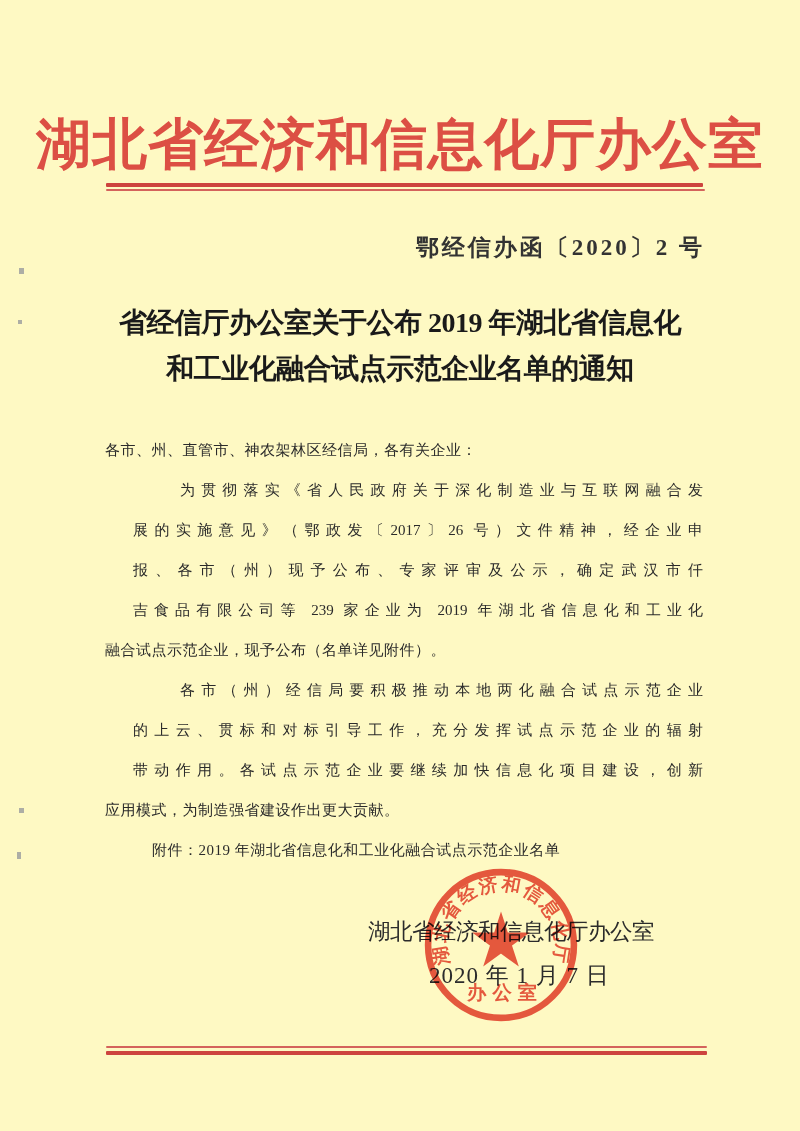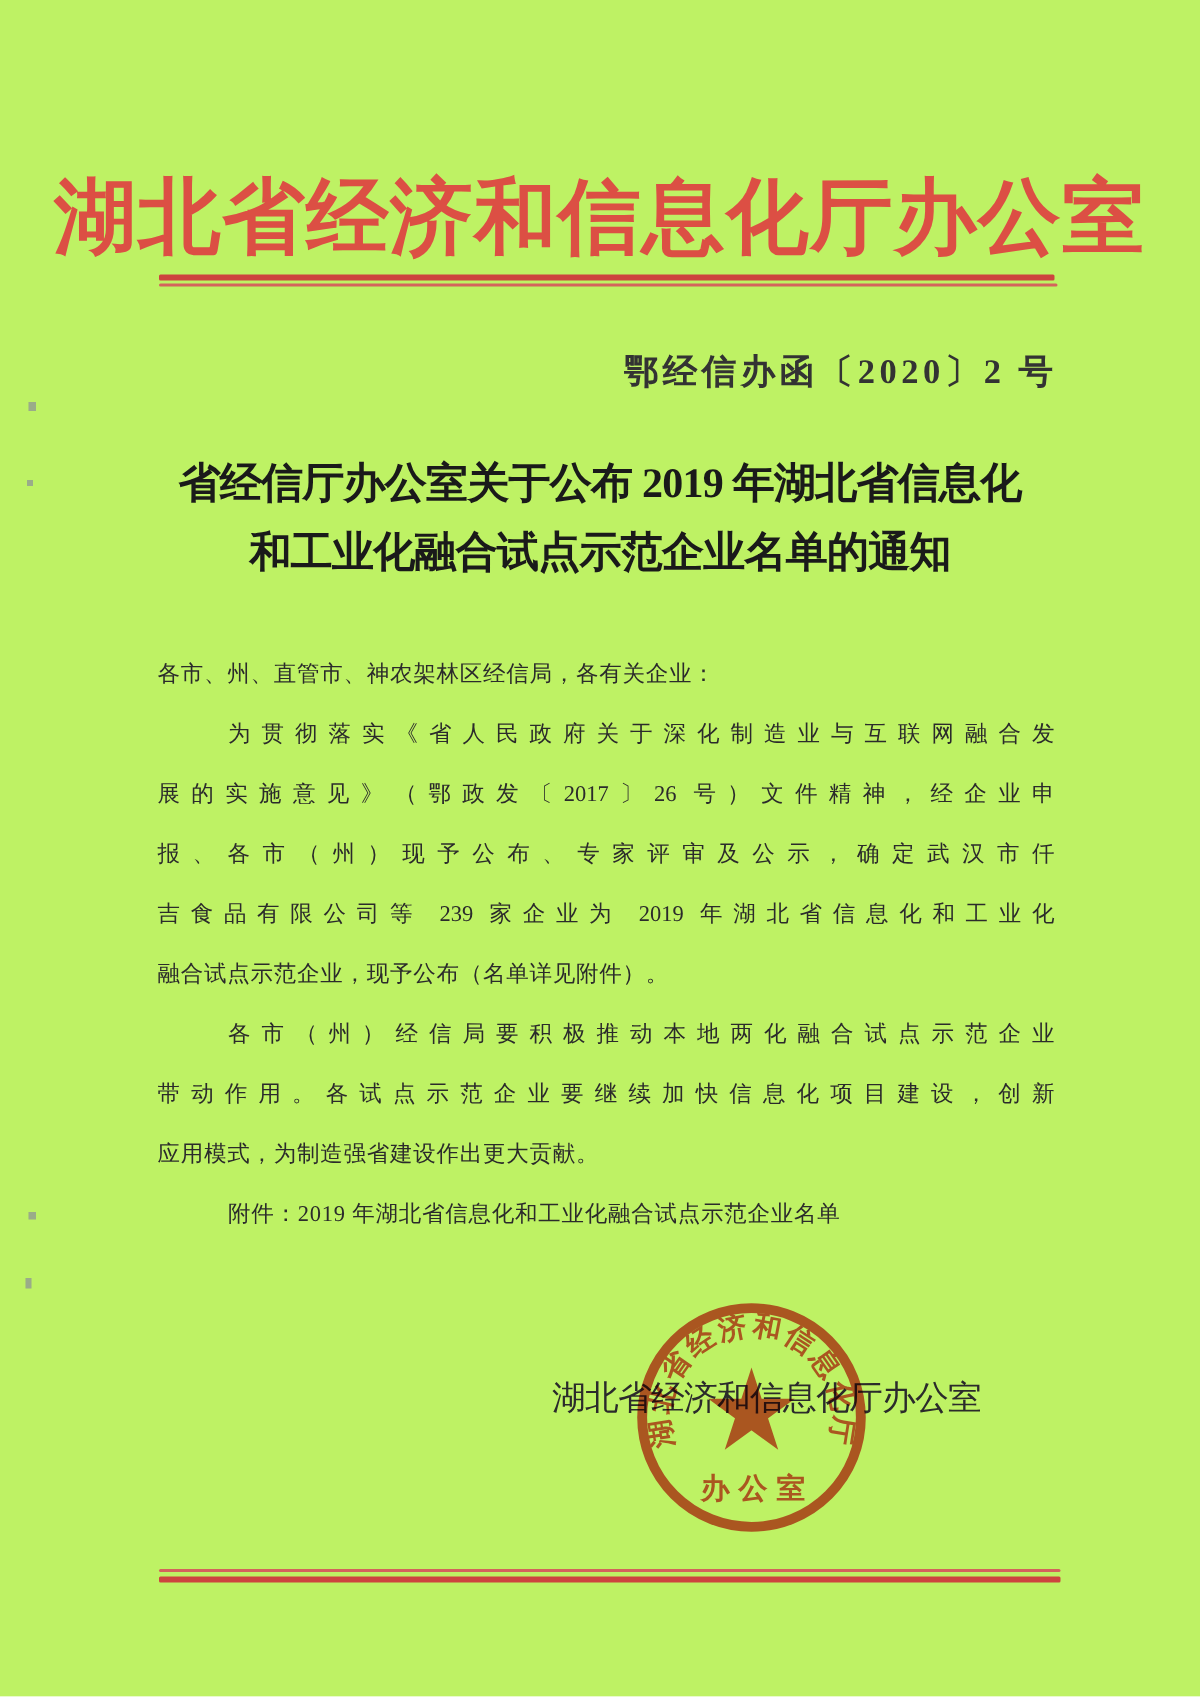--- a/index.html
+++ b/index.html
@@ -1,19 +1,19 @@
 <!DOCTYPE html>
 <html><head>
 <meta charset="utf-8">
 <style>
   html,body{margin:0;padding:0;background:#ffffff;}
   #page{
     position:relative;
     width:800px;height:1131px;
-    background:#bef264;
+    background:#fef9c3;
     overflow:hidden;
     font-family:"Liberation Serif","DejaVu Serif",serif;
     color:#222;
   }
   
   .letterhead{
     position:absolute;left:0;top:108px;width:800px;
     text-align:center;
     font-size:55px;font-weight:700;
     letter-spacing:1px;
@@ -46,20 +46,21 @@
   .bline{
     height:40px;line-height:40px;
     white-space:nowrap;
     letter-spacing:0.5px;
   }
   .bline.justify{
     white-space:normal;
     text-align:justify;
     text-align-last:justify;
     letter-spacing:0;
+    margin-left:28px;
   }
   .bline.indent{padding-left:47px;}
   
   .sig-org{
     position:absolute;left:368px;top:916px;
     font-size:22.5px;color:#2b2b2b;letter-spacing:-0.5px;white-space:nowrap;
   }
   .sig-date{
     position:absolute;left:429px;top:960px;
     font-size:23px;color:#2b2b2b;letter-spacing:1px;white-space:nowrap;
@@ -95,26 +96,28 @@
   </div>
 
   <div class="body-block">
     <div class="bline">各市、州、直管市、神农架林区经信局，各有关企业：</div>
     <div class="bline justify indent">为贯彻落实《省人民政府关于深化制造业与互联网融合发</div>
     <div class="bline justify">展的实施意见》（鄂政发〔2017〕26 号）文件精神，经企业申</div>
     <div class="bline justify">报、各市（州）现予公布、专家评审及公示，确定武汉市仟</div>
     <div class="bline justify">吉食品有限公司等 239 家企业为 2019 年湖北省信息化和工业化</div>
     <div class="bline">融合试点示范企业，现予公布（名单详见附件）。</div>
     <div class="bline justify indent">各市（州）经信局要积极推动本地两化融合试点示范企业</div>
+    <div class="bline justify">的上云、贯标和对标引导工作，充分发挥试点示范企业的辐射</div>
     <div class="bline justify">带动作用。各试点示范企业要继续加快信息化项目建设，创新</div>
     <div class="bline">应用模式，为制造强省建设作出更大贡献。</div>
     <div class="bline indent">附件：2019 年湖北省信息化和工业化融合试点示范企业名单</div>
   </div>
 
   <div class="sig-org">湖北省经济和信息化厅办公室</div>
+  <div class="sig-date">2020 年 1 月 7 日</div>
 
   <svg class="seal" viewBox="0 0 160 160">
     <circle cx="80" cy="80" r="72" fill="none" stroke="#e13f33" stroke-width="6.5"></circle>
     <path d="M 80 47 L 62.4 101.3 L 108.5 67.7 L 51.5 67.7 L 97.6 101.3 Z" fill="#e13f33" fill-rule="nonzero"></path>
     <defs>
       <path id="sealArc" d="M 29.26 98.47 A 54 54 0 1 1 130.74 98.47" fill="none"></path>
     </defs>
     <text font-size="18.5" font-weight="700" fill="#e13f33" letter-spacing="2.2" font-family="Liberation Serif, DejaVu Serif, serif">
       <textPath href="#sealArc" startOffset="50%" text-anchor="middle">湖北省经济和信息化厅</textPath>
     </text>

